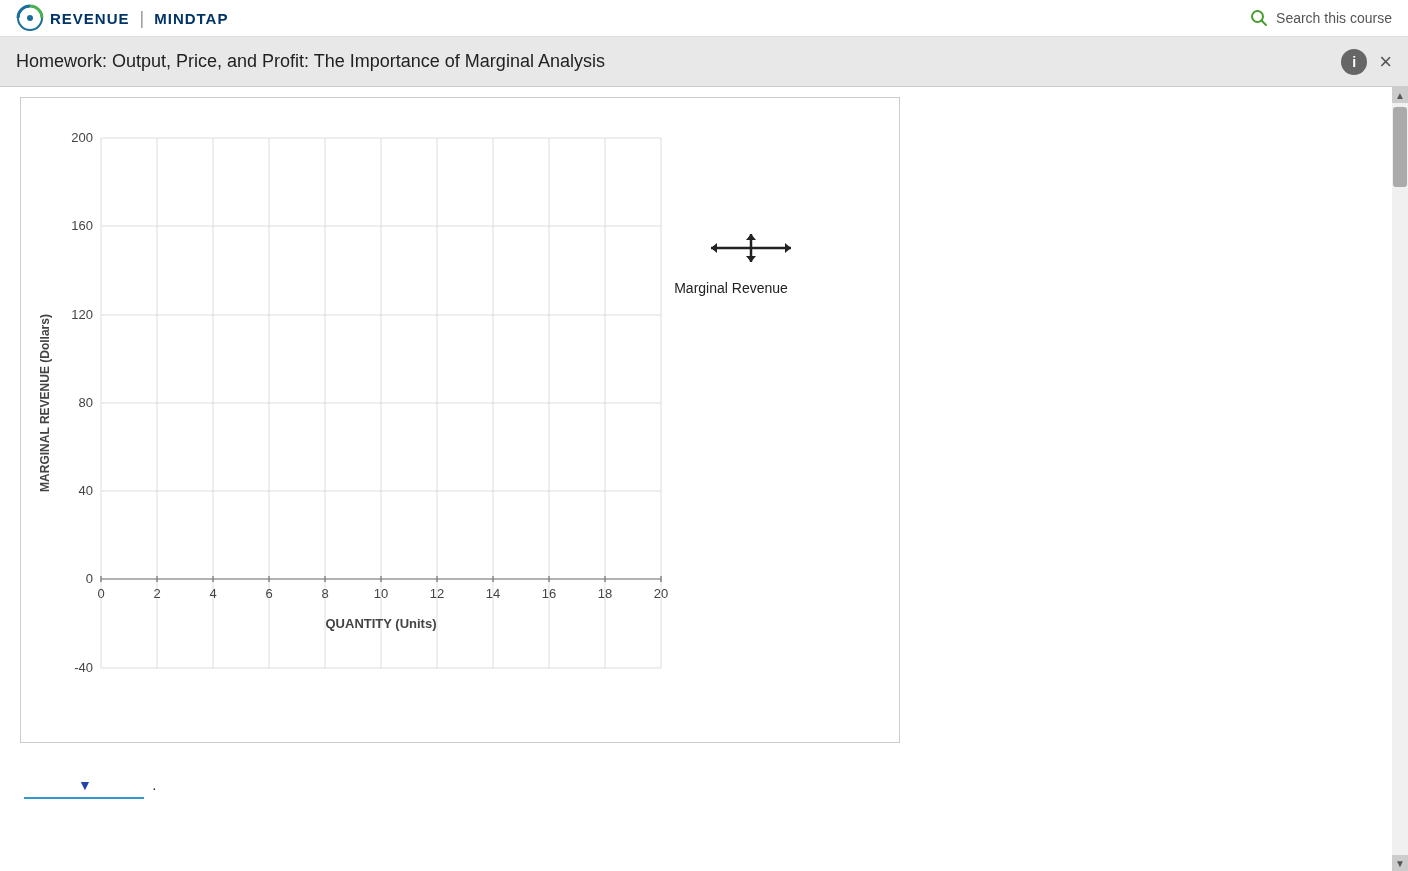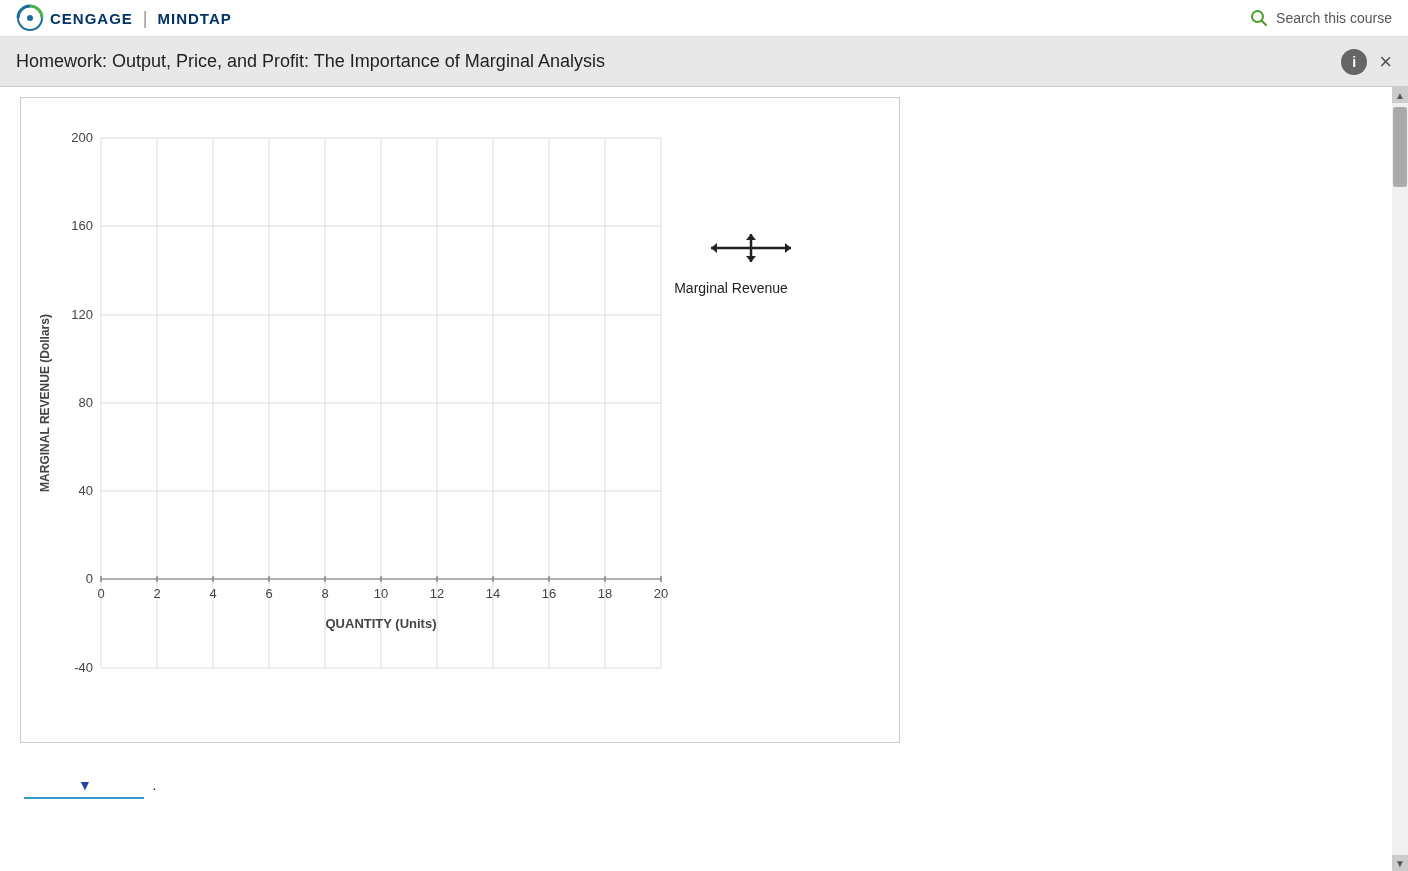--- a/index.html
+++ b/index.html
@@ -192,21 +192,21 @@
 
 <div class="header">
   <div class="logo-area">
 
     <svg class="logo-icon" viewBox="0 0 28 28" xmlns="http://www.w3.org/2000/svg">
       <circle cx="14" cy="14" r="12" fill="none" stroke="#1a6e9c" stroke-width="2"></circle>
       <path d="M14 2 A12 12 0 0 1 26 14" fill="none" stroke="#4caf50" stroke-width="3"></path>
       <path d="M14 2 A12 12 0 0 0 2 14" fill="none" stroke="#1a6e9c" stroke-width="3"></path>
       <circle cx="14" cy="14" r="3" fill="#1a6e9c"></circle>
     </svg>
-    <span class="logo-text">CENGAGE</span>
+    <span class="logo-text">REVENUE</span>
     <span class="logo-divider">|</span>
     <span class="mindtap-text">MINDTAP</span>
   </div>
   <div class="search-area">
     <svg width="18" height="18" viewBox="0 0 18 18" fill="none" xmlns="http://www.w3.org/2000/svg">
       <circle cx="7.5" cy="7.5" r="5.5" stroke="#4a9c2f" stroke-width="2"></circle>
       <line x1="11.5" y1="11.5" x2="16" y2="16" stroke="#4a9c2f" stroke-width="2" stroke-linecap="round"></line>
     </svg>
     <span>Search this course</span>
   </div>

